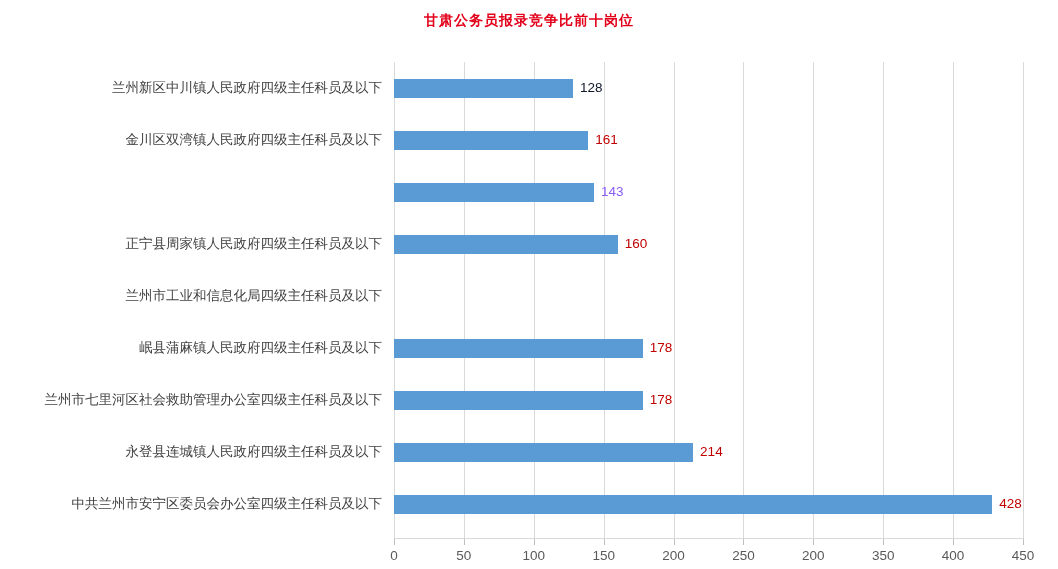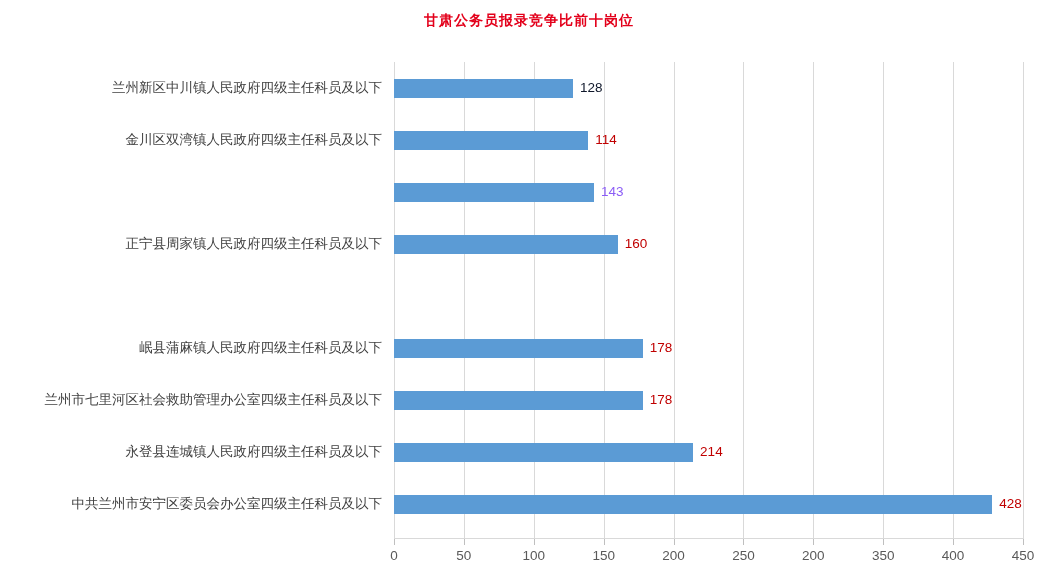--- a/index.html
+++ b/index.html
@@ -131,20 +131,21 @@
 <body>
 
 <div id="chart-root">
 
   <div id="chart-title">甘肃公务员报录竞争比前十岗位</div>
 
   <div id="ylabels">
       <div class="ylabel" style="top: 0px;">兰州新区中川镇人民政府四级主任科员及以下</div>
       <div class="ylabel" style="top: 52px;">金川区双湾镇人民政府四级主任科员及以下</div>
       <div class="ylabel" style="top: 156px;">正宁县周家镇人民政府四级主任科员及以下</div>
+      <div class="ylabel" style="top: 208px;">兰州市工业和信息化局四级主任科员及以下</div>
       <div class="ylabel" style="top: 260px;">岷县蒲麻镇人民政府四级主任科员及以下</div>
       <div class="ylabel" style="top: 312px;">兰州市七里河区社会救助管理办公室四级主任科员及以下</div>
       <div class="ylabel" style="top: 364px;">永登县连城镇人民政府四级主任科员及以下</div>
       <div class="ylabel" style="top: 416px;">中共兰州市安宁区委员会办公室四级主任科员及以下</div>
     </div>
 
   <div id="plot">
       <div class="gridline axis-zero" style="left: 0px;"></div>
       <div class="gridline" style="left: 69.8889px;"></div>
       <div class="gridline" style="left: 139.778px;"></div>
@@ -154,21 +155,21 @@
       <div class="gridline" style="left: 419.333px;"></div>
       <div class="gridline" style="left: 489.222px;"></div>
       <div class="gridline" style="left: 559.111px;"></div>
       <div class="gridline" style="left: 629px;"></div>
       <div class="bar-row" style="top: 0px;">
         <div class="bar" style="width: 178.916px; background: rgb(91, 155, 213);"></div>
         <span class="bar-value" style="color: #0f172a;">128</span>
       </div>
       <div class="bar-row" style="top: 52px;">
         <div class="bar" style="width: 194.291px; background: rgb(91, 155, 213);"></div>
-        <span class="bar-value" style="color: rgb(192, 0, 0);">114</span>
+        <span class="bar-value" style="color: rgb(192, 0, 0);">161</span>
       </div>
       <div class="bar-row" style="top: 104px;">
         <div class="bar" style="width: 199.882px; background: rgb(91, 155, 213);"></div>
         <span class="bar-value" style="color: #8b5cf6;">143</span>
       </div>
       <div class="bar-row" style="top: 156px;">
         <div class="bar" style="width: 223.644px; background: rgb(91, 155, 213);"></div>
         <span class="bar-value" style="color: rgb(192, 0, 0);">160</span>
       </div>
       <div class="bar-row" style="top: 260px;">

